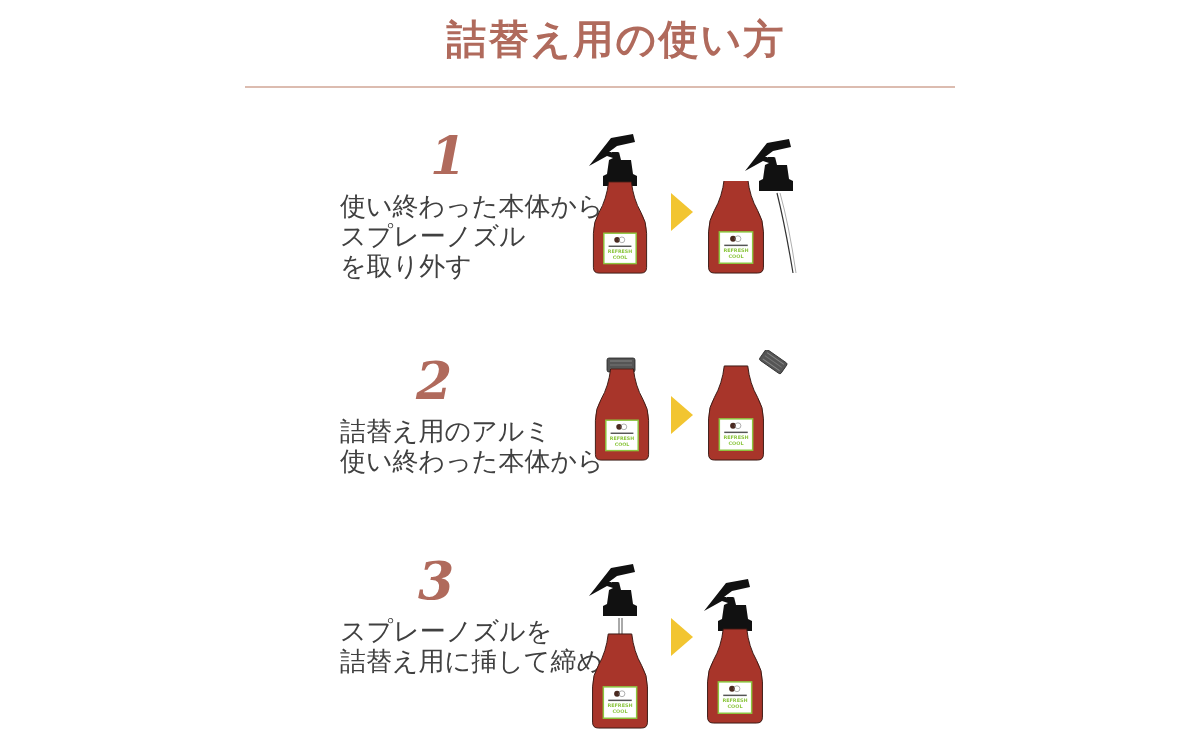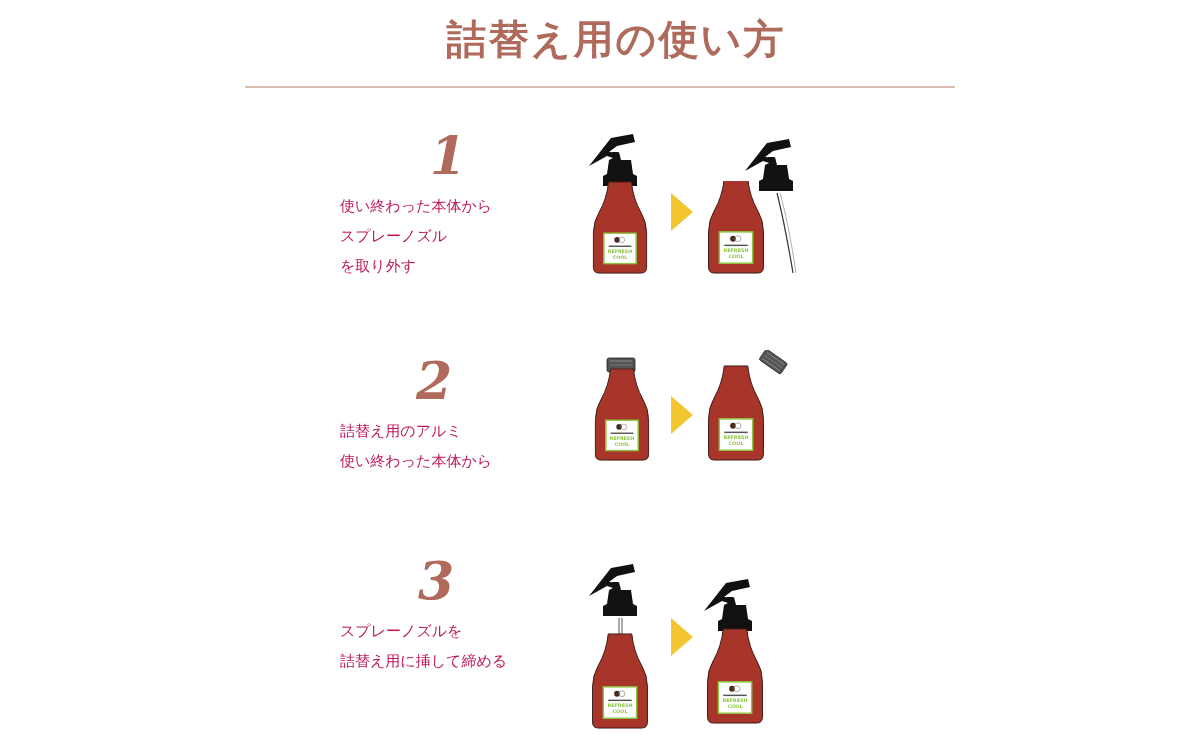--- a/index.html
+++ b/index.html
@@ -1,21 +1,21 @@
 <!DOCTYPE html>
 <html><head>
 <meta charset="utf-8">
 <style>
   html, body { margin:0; padding:0; background:#ffffff; }
   body { width:1200px; height:742px; position:relative; overflow:hidden; font-family:"DejaVu Sans", sans-serif; }
   .title { position:absolute; left:0; width:1200px; top:12px; text-align:center; font-size:40px; color:#b06a5c; letter-spacing:2px; font-weight:700;padding-left:16px; }
   .rule { position:absolute; left:245px; top:86px; width:710px; height:2px; background:#dcbcb0; }
   .step { position:absolute; left:330px; width:260px; }
   .step-num { position:absolute; font-family:"DejaVu Serif", serif; font-style:italic; font-size:52px; color:#b06a5c; font-weight:bold; }
-  .step-text { position:absolute; left:10px; font-size:15px; line-height:30px; color:#be185d; white-space:pre; }
+  .step-text { position:absolute; left:10px; font-size:26px; line-height:30px; color:#404040; white-space:pre; }
   .bottle { position:absolute; }
   .arrow { position:absolute; width:0; height:0; border-top:19px solid transparent; border-bottom:19px solid transparent; border-left:22px solid #f2c531; }
 </style>
 </head>
 <body>
 
 <div class="title">詰替え用の使い方</div>
 <div class="rule"></div>
 
 <svg width="0" height="0" style="position:absolute">

